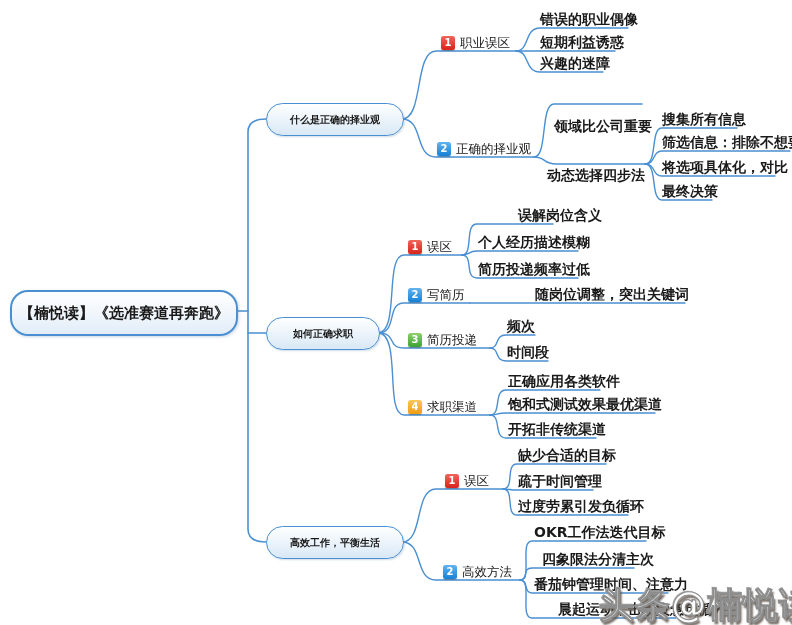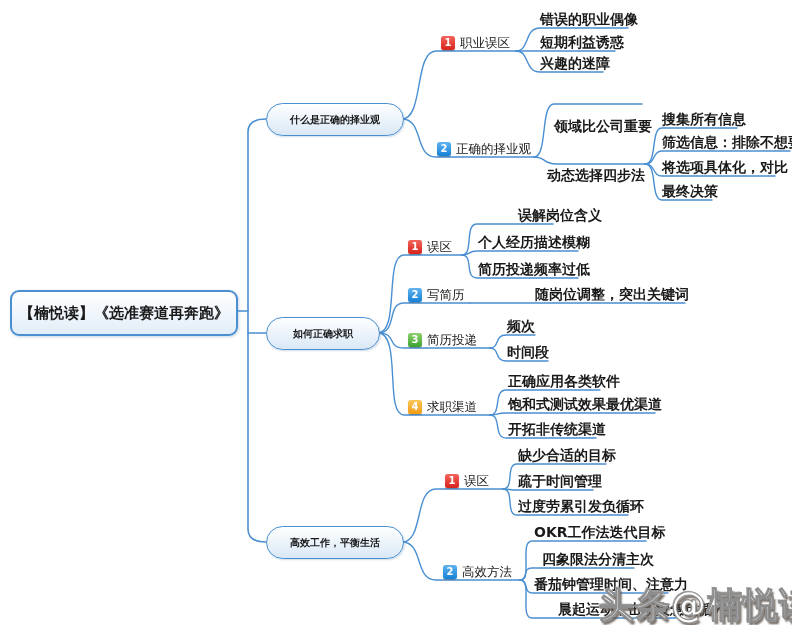--- a/index.html
+++ b/index.html
@@ -8,21 +8,21 @@
     font-family:"DejaVu Sans","Liberation Sans",sans-serif;
     overflow:hidden; color:#1a1a1a;
   }
   svg.wires { position:absolute; left:0; top:0; pointer-events:none; }
   svg.wires path { fill:none; stroke:#4a8fd2; stroke-width:1.4; stroke-linecap:round; }
   svg.wires path.trunk { stroke-width:1.6; }
 
   .root-node {
     position:absolute; left:10px; top:290px; width:224px; height:42px;
     display:flex; align-items:center; justify-content:center;
-    border:2px solid #4a8fd2; border-radius:9px;
+    border:2px solid #4a8fd2; border-radius:18px;
     background:linear-gradient(#ffffff,#e2edf8);
     font-size:15px; font-weight:bold; white-space:nowrap;
     box-shadow:1px 1px 3px rgba(100,140,180,.35);
   }
   .pill {
     position:absolute; height:31px;
     display:flex; align-items:center; justify-content:center;
     border:1.5px solid #4a8fd2; border-radius:17px;
     background:linear-gradient(#feffff,#d9e8f6);
     font-size:10px; font-weight:bold; white-space:nowrap;

